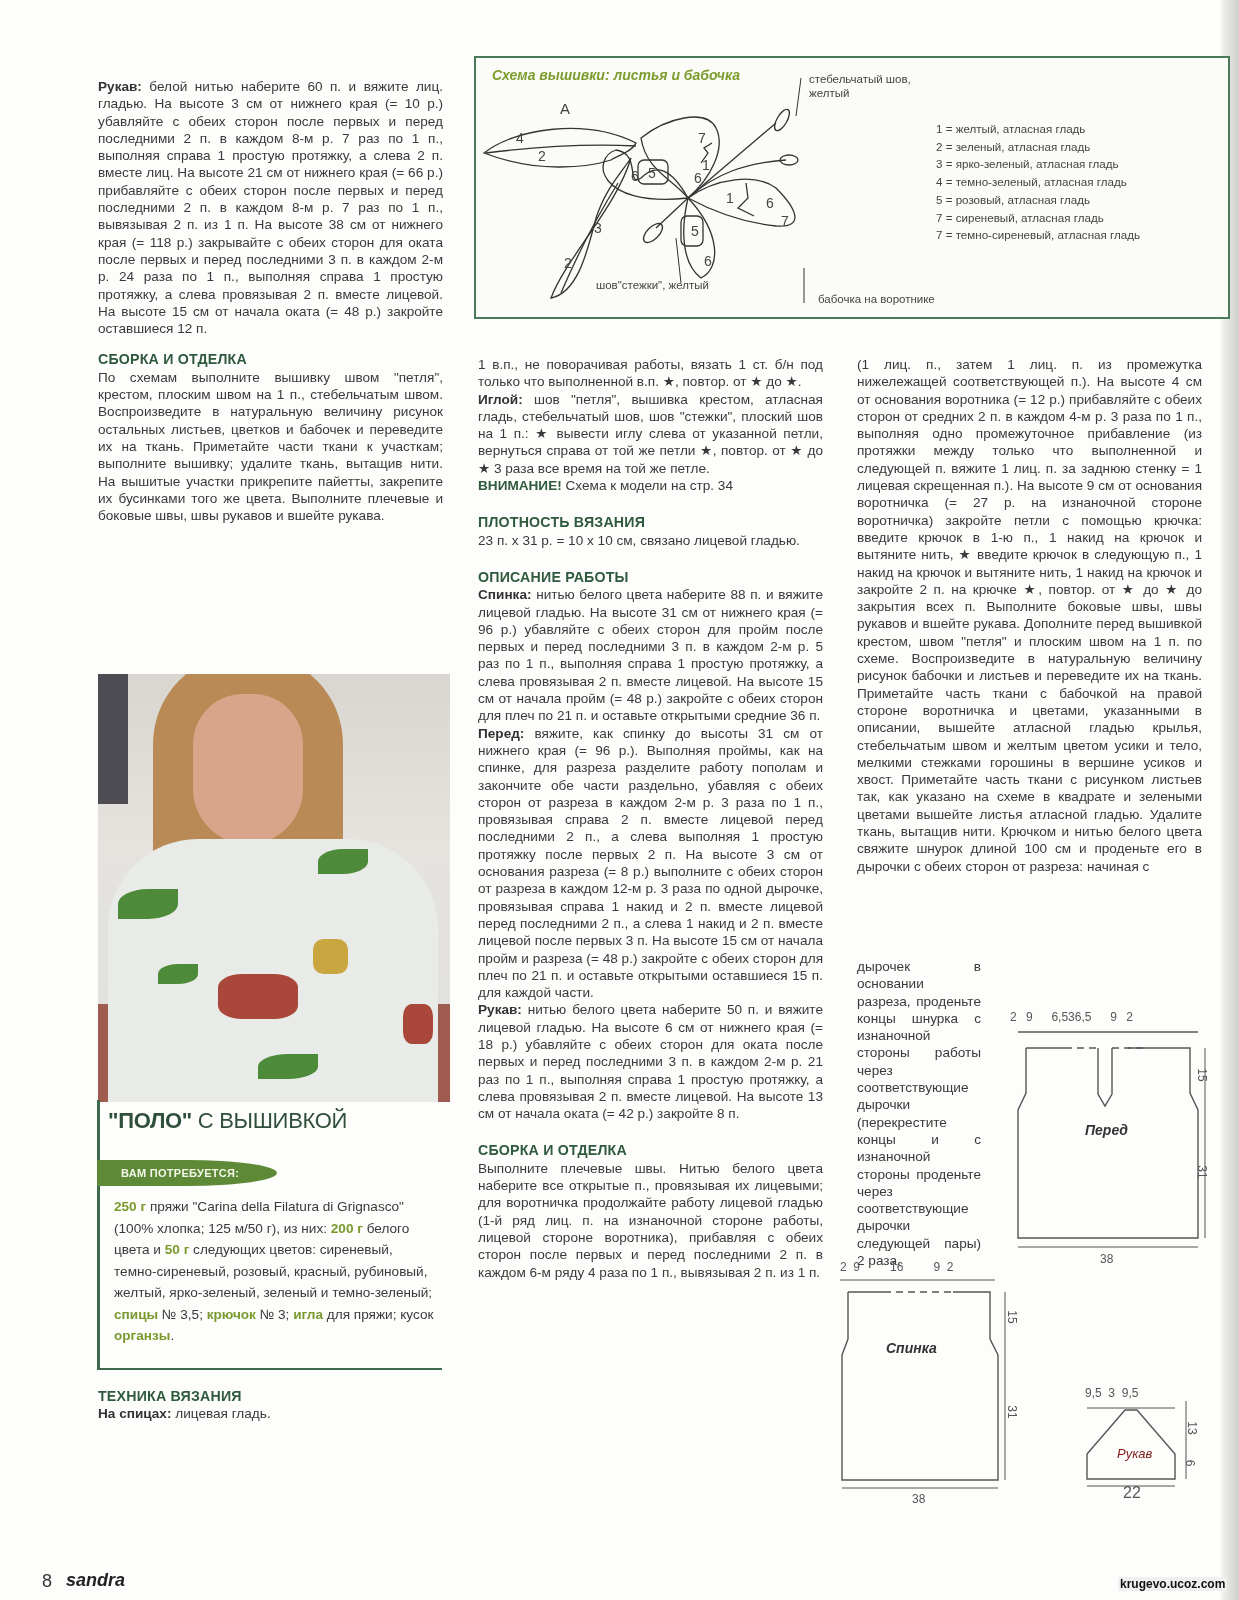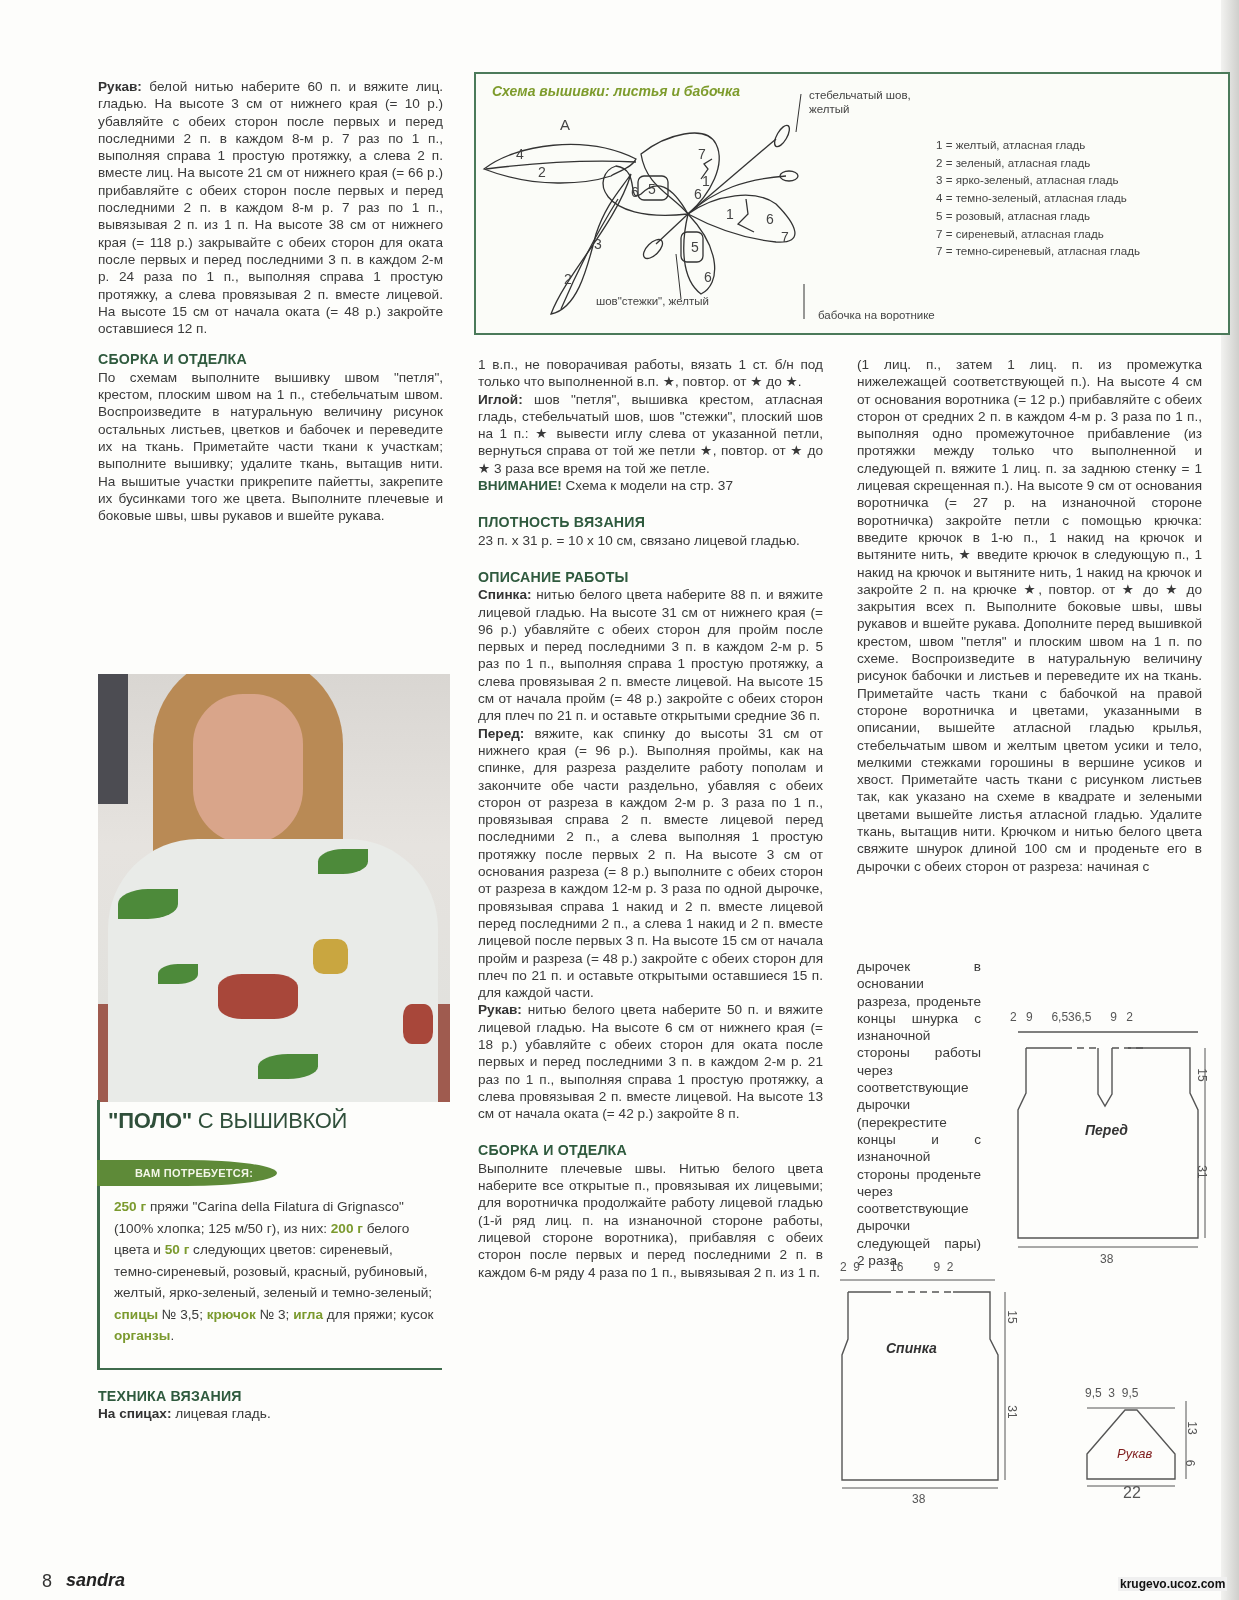--- a/index.html
+++ b/index.html
@@ -6,38 +6,38 @@
   body { width:1239px; height:1600px; background:#fdfdfb; position:relative; overflow:hidden;
          font-family:"Liberation Sans", sans-serif; color:#3a3a3a; }
   .col { position:absolute; font-size:13.6px; line-height:17.3px; text-align:justify; }
   .col p { margin:0; }
   .h { color:#2f5a3e; font-weight:bold; font-size:14.2px; margin-top:14px !important; letter-spacing:0.2px; }
   .b { font-weight:bold; color:#333; }
   .g { color:#7b9a2e; font-weight:bold; }
   #c1 { left:98px; top:78px; width:345px; }
   #c2 { left:478px; top:356px; width:345px; }
   #c3 { left:857px; top:356px; width:345px; }
-  #scheme { position:absolute; left:474px; top:72px; width:756px; height:263px;
+  #scheme { position:absolute; left:474px; top:56px; width:756px; height:263px;
             border:2px solid #4b7a5a; box-sizing:border-box; background:#fbfcf8; }
   #scheme .title { position:absolute; left:16px; top:9px; color:#7e9c2d; font-style:italic; font-weight:bold; font-size:14px; }
   #scheme .legend { position:absolute; left:460px; top:62px; font-size:11.6px; line-height:17.7px; color:#444; }
   #scheme .lbl { position:absolute; font-size:11.5px; color:#444; line-height:14px; }
   #photo { position:absolute; left:98px; top:674px; width:352px; height:428px; overflow:hidden;
            background:linear-gradient(180deg,#d9d6d2 0%,#e6e3df 40%,#dfe0dc 100%); }
   #photo .bg-dark { position:absolute; left:0; top:0; width:30px; height:130px; background:#4c4c52; }
   #photo .chair { position:absolute; left:0; top:330px; width:352px; height:100px; background:#8e3a2c; opacity:.8; }
   #photo .hair { position:absolute; left:55px; top:-20px; width:190px; height:250px; border-radius:90px 90px 40px 40px; background:#b98a55; }
   #photo .face { position:absolute; left:95px; top:20px; width:110px; height:150px; border-radius:50px 50px 55px 55px; background:#d9a58a; }
   #photo .shirt { position:absolute; left:10px; top:165px; width:330px; height:290px; border-radius:90px 90px 0 0; background:#e9ebe8; }
   #photo .leaf { position:absolute; background:#4d8a3a; border-radius:50% 0; }
   #photo .flower { position:absolute; background:#a8473a; border-radius:30%; }
   #info { position:absolute; left:97px; top:1100px; width:345px; height:270px; border-left:3px solid #3f6b4c; border-bottom:2px solid #3f6b4c; box-sizing:border-box; }
   #info .title { position:absolute; left:8px; top:8px; font-size:22px; color:#2f4f3a; letter-spacing:-0.3px; }
   #info .title b { color:#2f4f3a; }
-  #info .pill { position:absolute; left:-3px; top:60px; width:180px; height:26px; background:#5e8a38; border-radius:0 50% 50% 0; color:#f3f6e8; font-weight:bold; font-size:11px; line-height:26px; padding-left:38px; box-sizing:border-box; letter-spacing:0.3px; }
+  #info .pill { position:absolute; left:-3px; top:60px; width:180px; height:26px; background:#5e8a38; border-radius:0 50% 50% 0; color:#f3f6e8; font-weight:bold; font-size:11px; line-height:26px; padding-left:24px; box-sizing:border-box; letter-spacing:0.3px; }
   #info .text { position:absolute; left:14px; top:96px; width:322px; font-size:13.6px; line-height:21.5px; color:#3a3a3a; }
   #tech { position:absolute; left:98px; top:1388px; width:345px; font-size:13.6px; line-height:17.3px; }
   #tech .h { margin-top:0 !important; }
   #wrap-text { position:absolute; left:857px; top:958px; width:124px; font-size:13.6px; line-height:17.3px; text-align:justify; }
   .diag { position:absolute; }
   .footer-num { position:absolute; left:42px; top:1571px; font-size:18px; color:#333; }
   .footer-brand { position:absolute; left:66px; top:1570px; font-size:18px; font-weight:bold; font-style:italic; color:#222; }
   .footer-url { position:absolute; left:1118px; top:1577px; font-size:12px; color:#111; background:#f0f0f0; font-weight:bold; padding:0 2px; }
   .edge { position:absolute; right:0; top:0; width:18px; height:1600px; background:linear-gradient(90deg,#f2f2f0,#cfcfcc); }
 </style>
@@ -137,21 +137,21 @@
 </div>
 
 <div id="tech" class="col">
   <p class="h">ТЕХНИКА ВЯЗАНИЯ</p>
   <p><span class="b">На спицах:</span><span> лицевая гладь.</span></p>
 </div>
 
 <div id="c2" class="col">
   <p>1 в.п., не поворачивая работы, вязать 1 ст. б/н под только что выполненной в.п. ★, повтор. от ★ до ★.</p>
   <p><span class="b">Иглой:</span><span> шов "петля", вышивка крестом, атласная гладь, стебельчатый шов, шов "стежки", плоский шов на 1 п.: ★ вывести иглу слева от указанной петли, вернуться справа от той же петли ★, повтор. от ★ до ★ 3 раза все время на той же петле.</span></p>
-  <p><span class="b" style="color:#2f5a3e">ВНИМАНИЕ!</span><span> Схема к модели на стр. 37</span></p>
+  <p><span class="b" style="color:#2f5a3e">ВНИМАНИЕ!</span><span> Схема к модели на стр. 34</span></p>
   <p class="h" style="margin-top:20px !important">ПЛОТНОСТЬ ВЯЗАНИЯ</p>
   <p>23 п. х 31 р. = 10 х 10 см, связано лицевой гладью.</p>
   <p class="h" style="margin-top:20px !important">ОПИСАНИЕ РАБОТЫ</p>
   <p><span class="b">Спинка:</span><span> нитью белого цвета наберите 88 п. и вяжите лицевой гладью. На высоте 31 см от нижнего края (= 96 р.) убавляйте с обеих сторон для пройм после первых и перед последними 3 п. в каждом 2-м р. 5 раз по 1 п., выполняя справа 1 простую протяжку, а слева провязывая 2 п. вместе лицевой. На высоте 15 см от начала пройм (= 48 р.) закройте с обеих сторон для плеч по 21 п. и оставьте открытыми средние 36 п.</span></p>
   <p><span class="b">Перед:</span><span> вяжите, как спинку до высоты 31 см от нижнего края (= 96 р.). Выполняя проймы, как на спинке, для разреза разделите работу пополам и закончите обе части раздельно, убавляя с обеих сторон от разреза в каждом 2-м р. 3 раза по 1 п., провязывая справа 2 п. вместе лицевой перед последними 2 п., а слева выполняя 1 простую протяжку после первых 2 п. На высоте 3 см от основания разреза (= 8 р.) выполните с обеих сторон от разреза в каждом 12-м р. 3 раза по одной дырочке, провязывая справа 1 накид и 2 п. вместе лицевой перед последними 2 п., а слева 1 накид и 2 п. вместе лицевой после первых 3 п. На высоте 15 см от начала пройм и разреза (= 48 р.) закройте с обеих сторон для плеч по 21 п. и оставьте открытыми оставшиеся 15 п. для каждой части.</span></p>
   <p><span class="b">Рукав:</span><span> нитью белого цвета наберите 50 п. и вяжите лицевой гладью. На высоте 6 см от нижнего края (= 18 р.) убавляйте с обеих сторон для оката после первых и перед последними 3 п. в каждом 2-м р. 21 раз по 1 п., выполняя справа 1 простую протяжку, а слева провязывая 2 п. вместе лицевой. На высоте 13 см от начала оката (= 42 р.) закройте 8 п.</span></p>
   <p class="h" style="margin-top:20px !important">СБОРКА И ОТДЕЛКА</p>
   <p>Выполните плечевые швы. Нитью белого цвета наберите все открытые п., провязывая их лицевыми; для воротничка продолжайте работу лицевой гладью (1-й ряд лиц. п. на изнаночной стороне работы, лицевой стороне воротника), прибавляя с обеих сторон после первых и перед последними 2 п. в каждом 6-м ряду 4 раза по 1 п., вывязывая 2 п. из 1 п.</p>
 </div>
 

